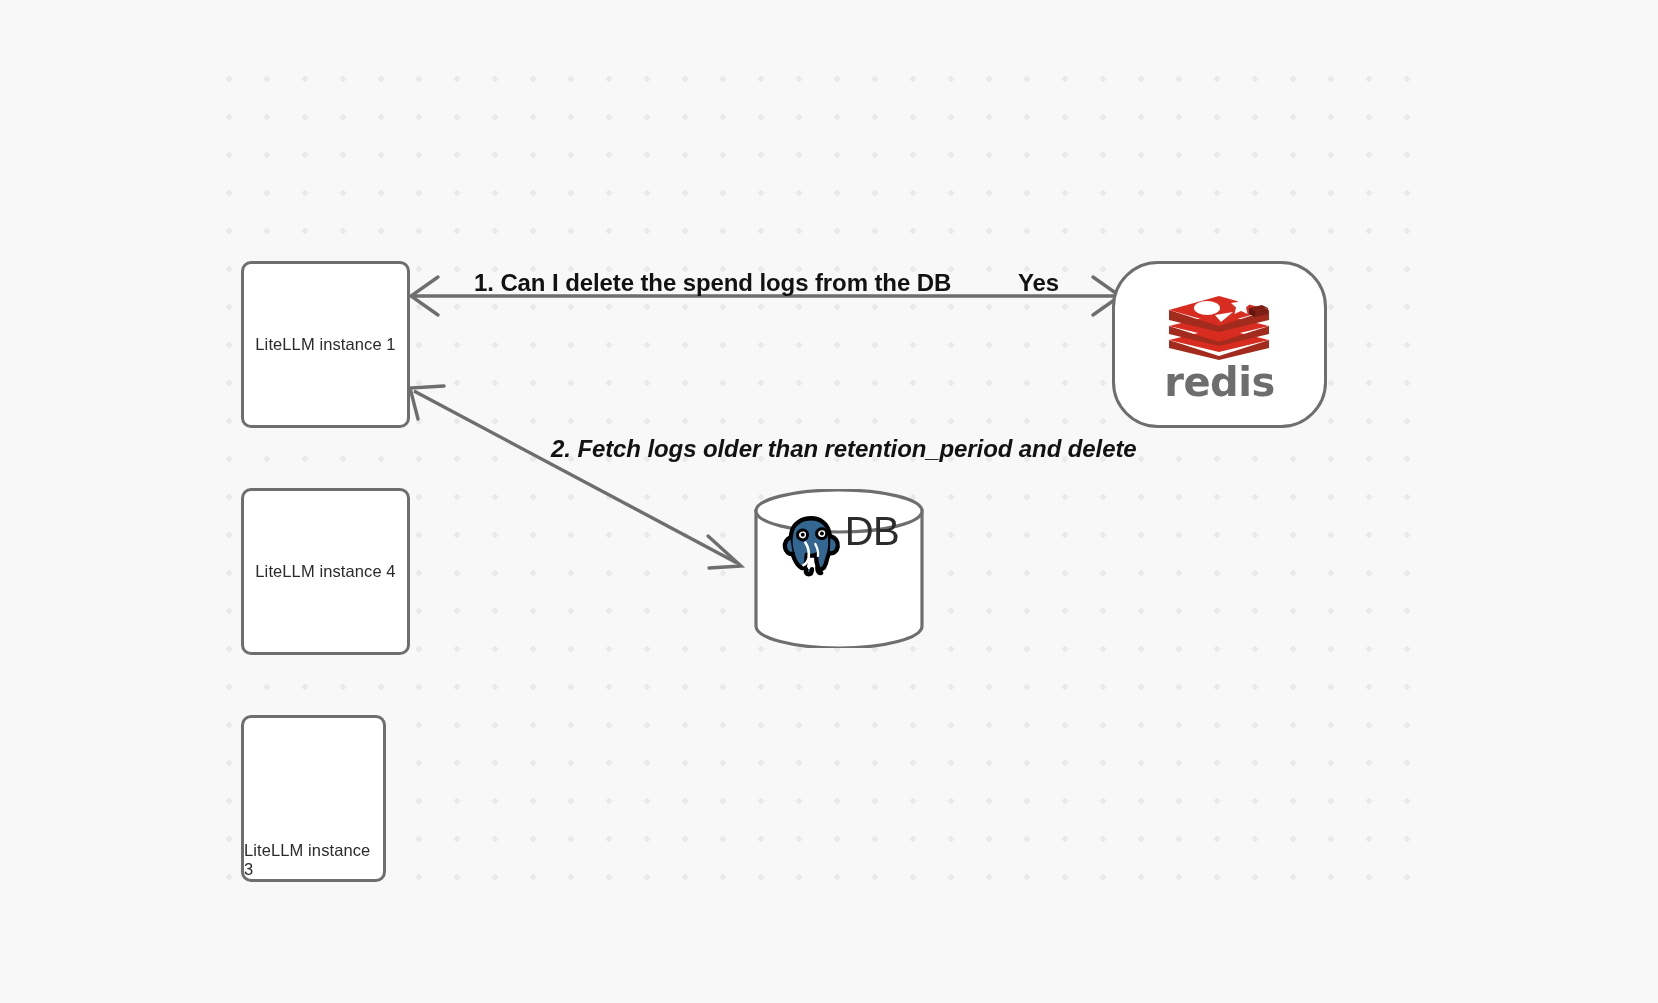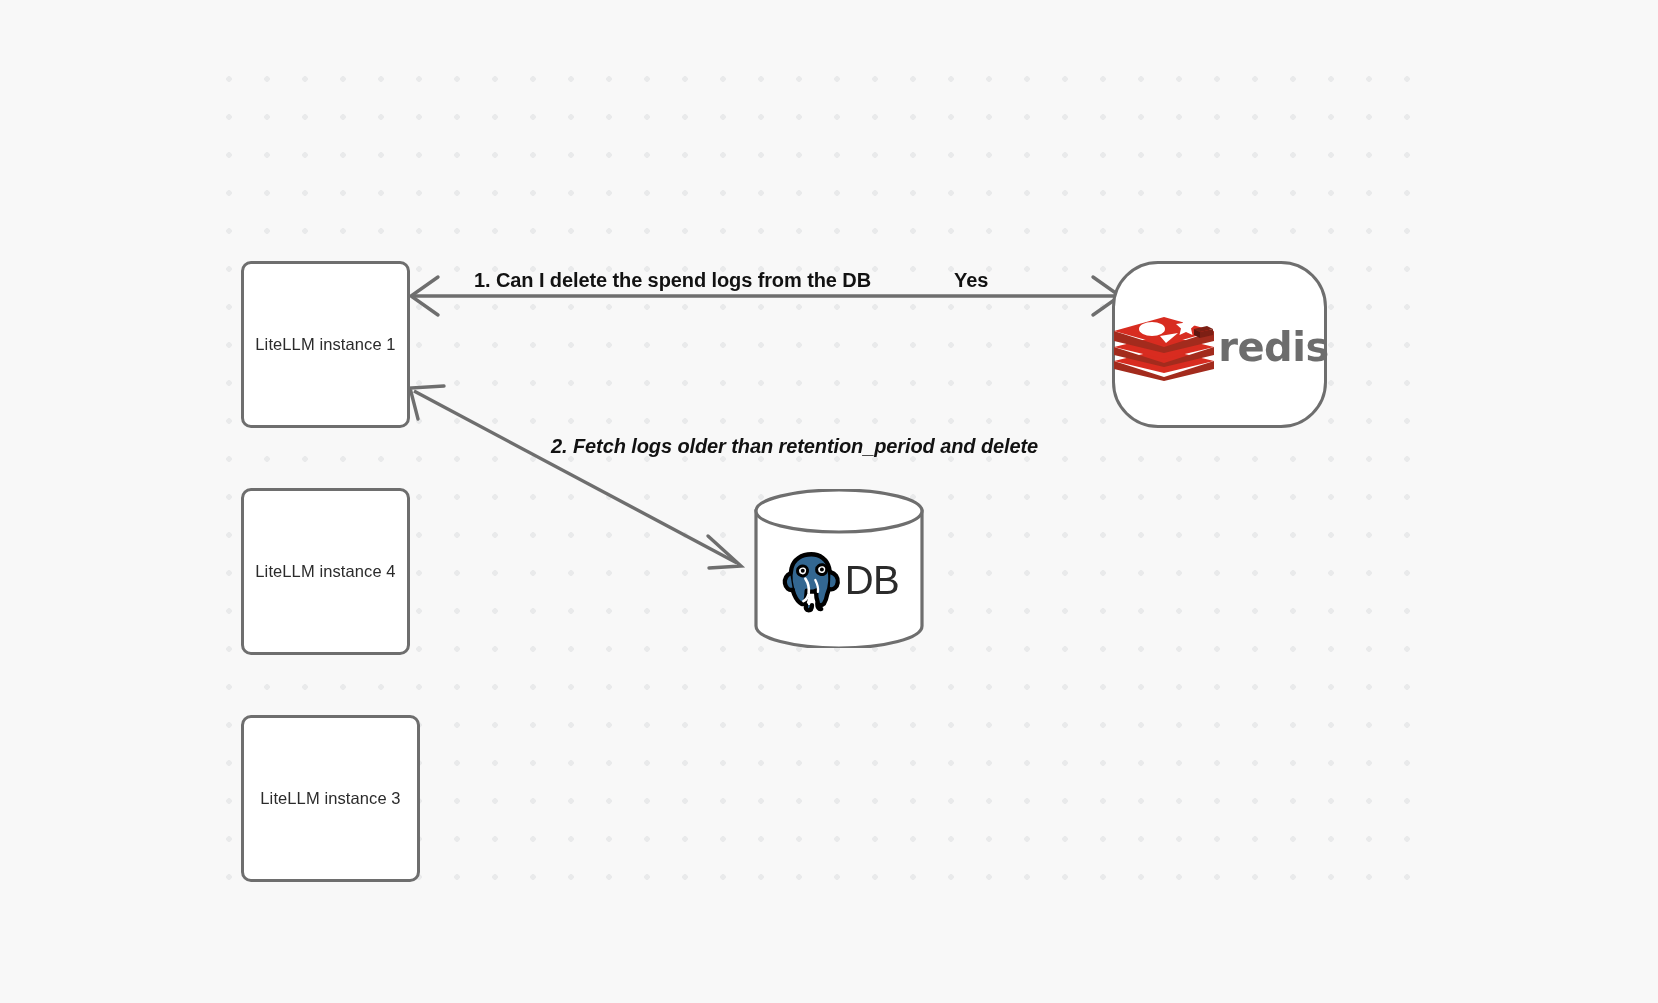--- a/index.html
+++ b/index.html
@@ -47,41 +47,41 @@
     justify-content: center;
   }
   .node-label {
     font-size: 16.5px;
     color: #2b2b2b;
     font-family: "Liberation Sans", sans-serif;
     letter-spacing: 0.1px;
   }
   #node-litellm-1 { left: 241px; top: 261px; width: 169px; height: 167px; }
   #node-litellm-2 { left: 241px; top: 488px; width: 169px; height: 167px; }
-  #node-litellm-3 { left: 241px; top: 715px; width: 179px; height: 167px; }
+  #node-litellm-3 { left: 241px; top: 715px; width: 145px; height: 167px; align-items: flex-end; }
 
   
   #node-redis {
     position: absolute;
     left: 1112px;
     top: 261px;
     width: 215px;
     height: 167px;
     background: #ffffff;
     border: 3px solid #6e6e6e;
     border-radius: 46px;
     box-sizing: border-box;
     display: flex;
     flex-direction: column;
     align-items: center;
     justify-content: center;
   }
   .redis-logo-wrap {
     display: flex;
-    flex-direction: row;
+    flex-direction: column;
     align-items: center;
     justify-content: center;
     margin-top: 2px;
   }
   .redis-word {
     font-family: "DejaVu Sans", sans-serif;
     font-size: 40px;
     font-weight: 700;
     color: #6d6d6d;
     letter-spacing: -0.5px;
@@ -94,47 +94,46 @@
     position: absolute;
     left: 753px;
     top: 489px;
     width: 172px;
     height: 159px;
   }
   .db-inner {
     position: absolute;
     inset: 0;
     display: flex;
-    align-items: center;
     justify-content: center;
     gap: 0px;
     padding-top: 22px;
     box-sizing: border-box;
   }
   .db-text {
     font-family: "Liberation Sans", sans-serif;
     font-size: 40px;
     font-weight: 400;
     color: #2b2b2b;
     letter-spacing: -0.5px;
     line-height: 1;
   }
 
   
   .edge-label {
     position: absolute;
     font-family: "Liberation Sans", sans-serif;
     font-weight: bold;
-    font-size: 20px;
+    font-size: 24px;
     color: #121212;
     white-space: nowrap;
     letter-spacing: -0.1px;
   }
   #edge-label-1 { left: 474px; top: 269px; }
-  #edge-label-yes { left: 954px; top: 269px; }
+  #edge-label-yes { left: 1018px; top: 269px; }
   #edge-label-2 { left: 551px; top: 435px; font-style: italic; }
 </style>
 </head>
 <body>
 
 <div id="canvas">
 
   <div id="dot-grid"></div>
 
   <svg id="edges" viewBox="0 0 1658 1003" xmlns="http://www.w3.org/2000/svg">

